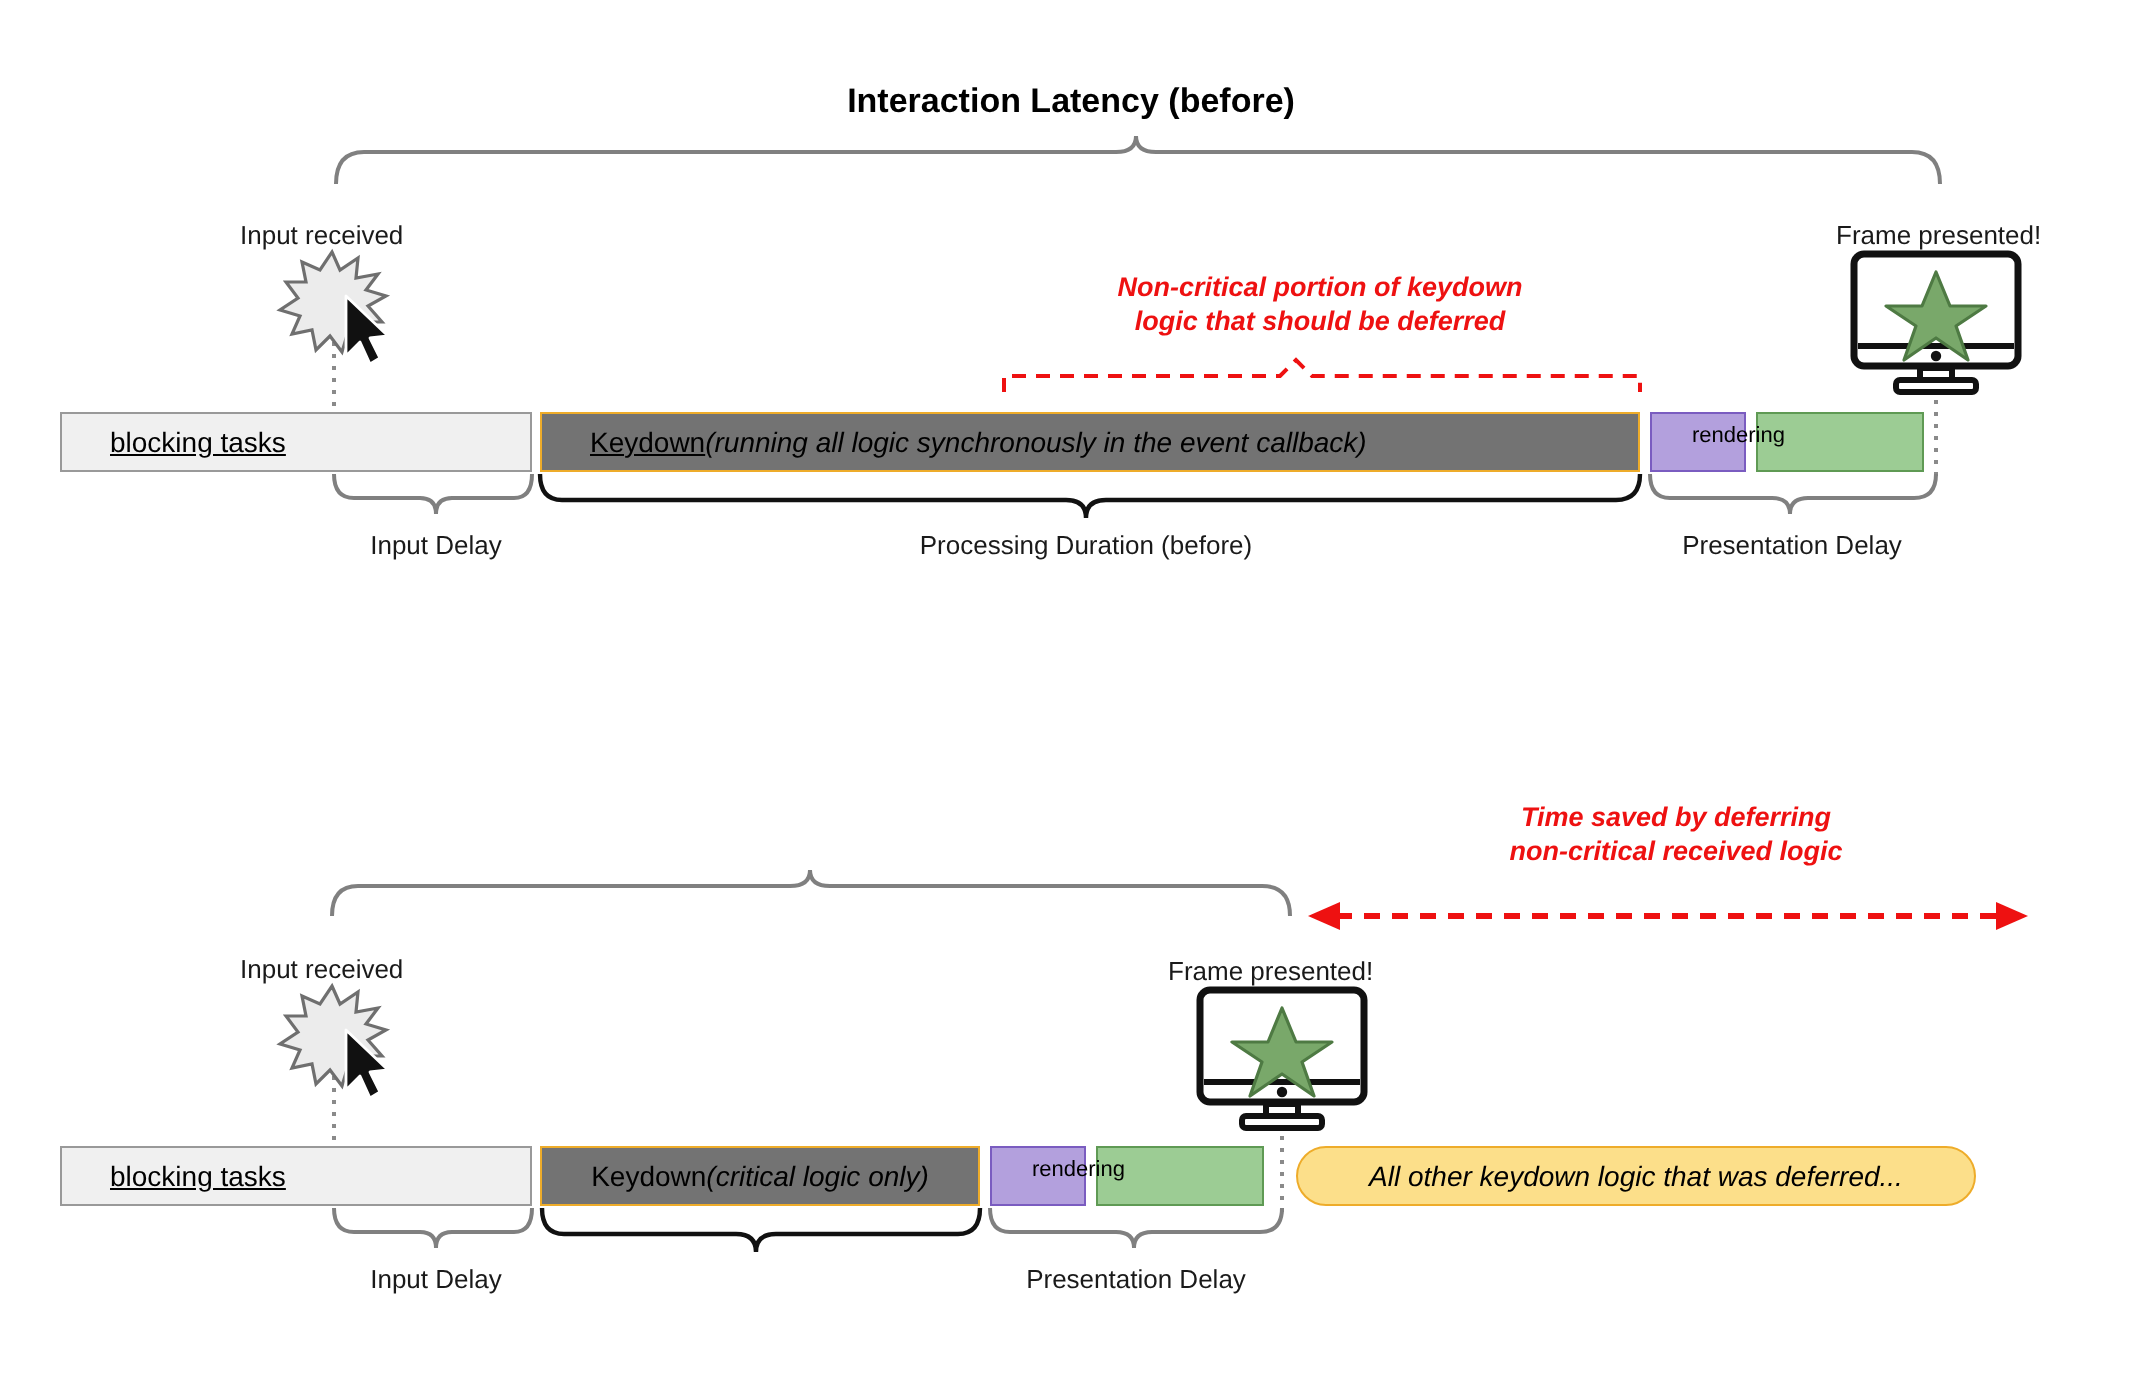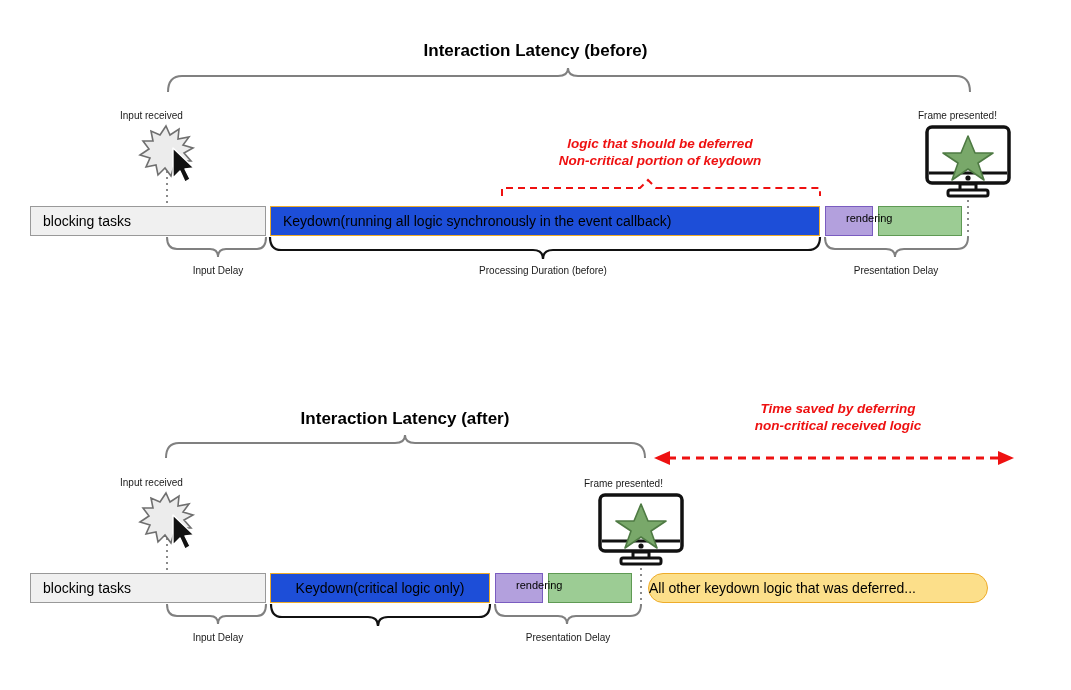--- a/index.html
+++ b/index.html
@@ -26,21 +26,21 @@
   .section-title {
     font-size: 17px;
     font-weight: bold;
     color: #000000;
     text-align: center;
     white-space: nowrap;
   }
 
   
   .cap {
-    font-size: 10px;
+    font-size: 13px;
     color: #1a1a1a;
     white-space: nowrap;
   }
   .cap-center { text-align: center; }
 
   
   .red-note {
     color: #ee1111;
     font-size: 13.5px;
     font-weight: bold;
@@ -56,42 +56,42 @@
     height: 30px;
     border-width: 1.5px;
     border-style: solid;
     display: flex;
     align-items: center;
     font-size: 14px;
     color: #000;
     overflow: visible;
     white-space: nowrap;
   }
-  .bar-label { padding-left: 12px; }
+  .bar-label { padding-left: 24px; text-decoration: underline; }
   .bar-blocking {
     background: #f0f0f0;
     border-color: #999999;
   }
   .bar-keydown {
-    background: #1d4ed8;
+    background: #737373;
     border-color: #eeac2a;
   }
   .bar-purple {
     background: #b3a0dd;
     border-color: #7a5cc0;
   }
   .bar-green {
     background: #9ccc94;
     border-color: #5f9a54;
   }
   .bar-deferred {
     background: #fcdf8a;
     border-color: #eeac2a;
   }
-  .ital { }
+  .ital { font-style: italic; }
 
   
   .rendering-text {
     position: absolute;
     font-size: 11px;
     color: #000;
     white-space: nowrap;
     z-index: 5;
   }
 
@@ -173,22 +173,22 @@
 
   </svg>
 
   <div class="abs section-title" style="left:0; top:41px; width:1071px;">Interaction Latency (before)</div>
 
   <div class="abs cap" style="left:120px; top:110px;">Input received</div>
 
   <div class="abs cap" style="left:918px; top:110px;">Frame presented!</div>
 
   <div class="abs red-note" style="left:460px; top:135px; width:400px;">
+    <div>Non-critical portion of keydown</div>
     <div>logic that should be deferred</div>
-    <div>Non-critical portion of keydown</div>
   </div>
 
   <div class="abs bar bar-blocking" style="left:30px; top:206px; width:236px;">
     <span class="bar-label">blocking tasks</span>
   </div>
 
   <div class="abs bar bar-keydown" style="left:270px; top:206px; width:550px;">
     <span class="bar-label">Keydown </span>
       <span class="ital">(running all logic synchronously in the event callback)</span>
   </div>
@@ -198,21 +198,20 @@
   <div class="abs bar bar-green" style="left:878px; top:206px; width:84px;"></div>
 
   <div class="rendering-text" style="left:846px; top:212px;">rendering</div>
 
   <div class="abs cap cap-center" style="left:158px; top:265px; width:120px;">Input Delay</div>
 
   <div class="abs cap cap-center" style="left:423px; top:265px; width:240px;">Processing Duration (before)</div>
 
   <div class="abs cap cap-center" style="left:796px; top:265px; width:200px;">Presentation Delay</div>
 
-  <div class="abs section-title" style="left:165px; top:409px; width:480px;">Interaction Latency (after)</div>
 
   <div class="abs red-note" style="left:663px; top:400px; width:350px;">
     <div>Time saved by deferring</div>
     <div>non-critical received logic</div>
   </div>
 
   <div class="abs cap" style="left:120px; top:477px;">Input received</div>
 
   <div class="abs cap" style="left:584px; top:478px;">Frame presented!</div>
 
@@ -224,21 +223,21 @@
     <span>Keydown </span>
       <span class="ital">(critical logic only)</span>
   </div>
 
   <div class="abs bar bar-purple" style="left:495px; top:573px; width:48px;"></div>
 
   <div class="abs bar bar-green" style="left:548px; top:573px; width:84px;"></div>
 
   <div class="rendering-text" style="left:516px; top:579px;">rendering</div>
 
-  <div class="abs bar bar-deferred" style="left:648px; top:573px; width:340px; border-radius:15px;">
+  <div class="abs bar bar-deferred" style="left:648px; top:573px; width:340px; justify-content:center;border-radius:15px;">
     <span class="ital">All other keydown logic that was deferred...</span>
   </div>
 
   <div class="abs cap cap-center" style="left:158px; top:632px; width:120px;">Input Delay</div>
 
 
   <div class="abs cap cap-center" style="left:493px; top:632px; width:150px;">Presentation Delay</div>
 
 </div>
 

